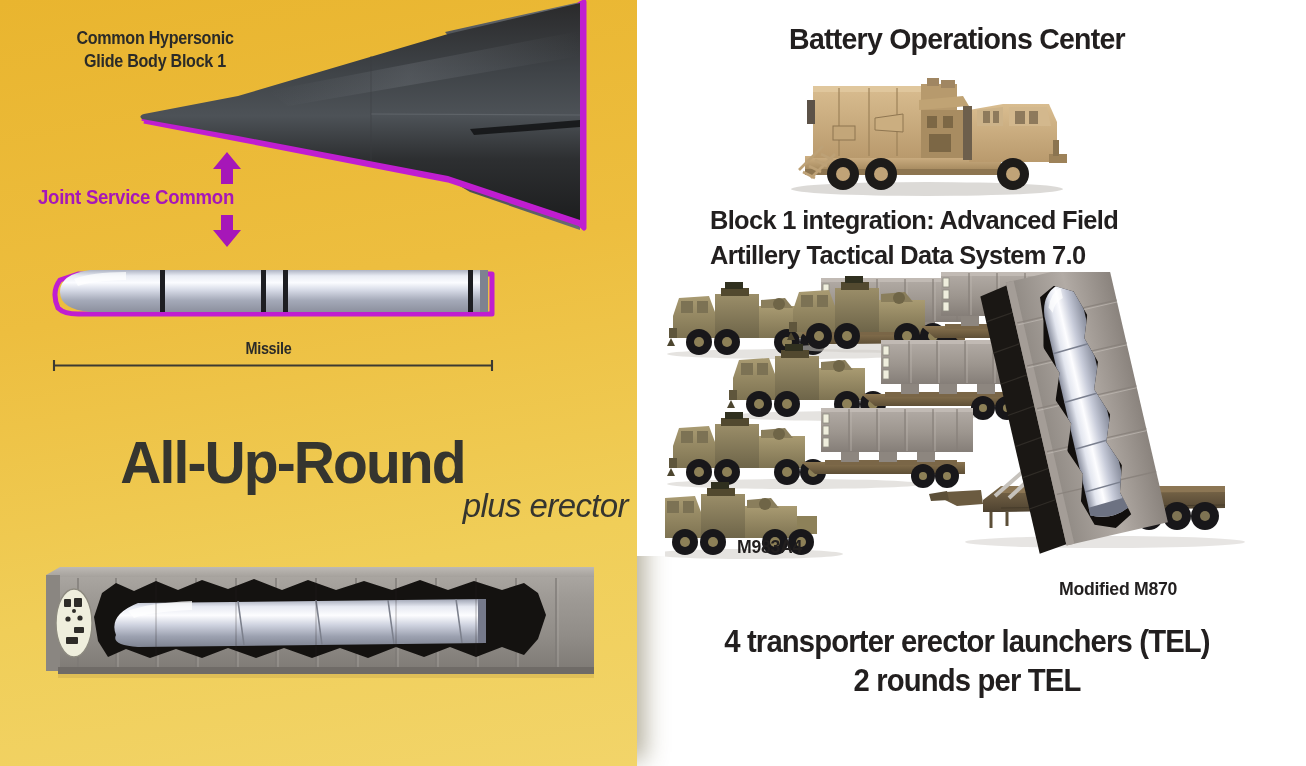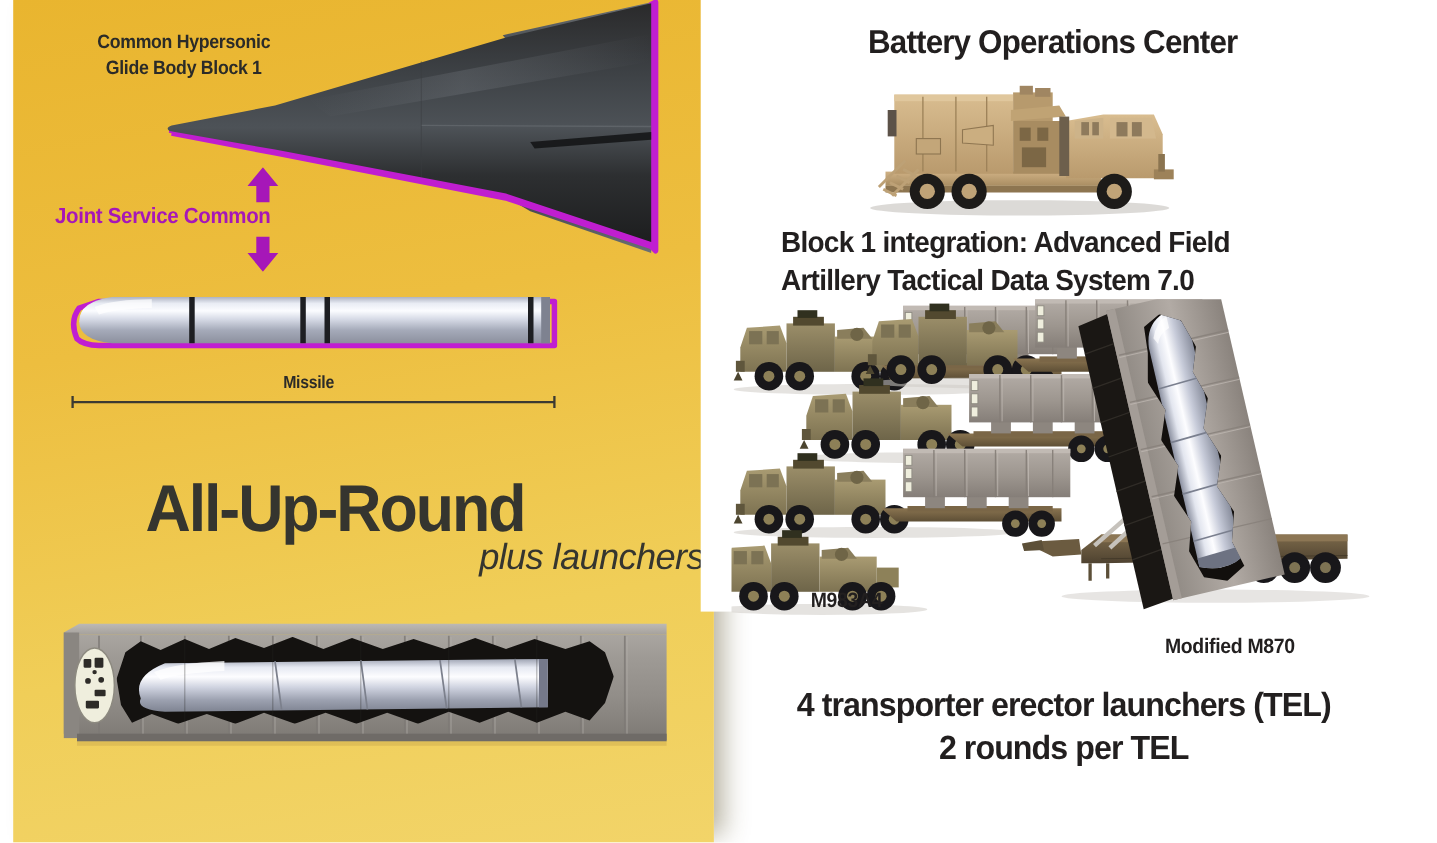--- a/index.html
+++ b/index.html
@@ -1,21 +1,21 @@
 <!DOCTYPE html>
 <html><head>
 <meta charset="utf-8">
 <style>
   html,body{margin:0;padding:0;background:#ffffff;}
   body{width:1306px;height:766px;position:relative;overflow:hidden;
        font-family:"Liberation Sans", sans-serif;}
 
   
   #left-panel{
-    position:absolute;left:12px;top:0;width:637px;height:766px;
+    position:absolute;left:0;top:0;width:637px;height:766px;
     background:linear-gradient(170deg,#e9b52f 0%,#edbe3f 38%,#f0ce58 72%,#f2d469 100%);
     box-shadow:14px 0 22px -6px rgba(90,80,40,.45);
   }
   .lbl{position:absolute;color:#2b2b28;font-weight:bold;letter-spacing:-.3px;}
 
   #chgb-label{left:0;top:27px;width:310px;text-align:center;font-size:17.5px;line-height:1.32;
               transform:scaleX(.92);transform-origin:center top;}
 
   #jsc-label{left:38px;top:186px;font-size:20px;color:#a617b8;font-weight:bold;
              transform:scaleX(.93);transform-origin:left top;white-space:nowrap;}
@@ -134,21 +134,21 @@
     <path d="M 432,18 L 440,18 L 440,60 L 432,60 Z" fill="#7e8290"></path>
   </svg>
 
   <div class="lbl" id="missile-label">Missile</div>
 
   <svg class="abs" style="left:50px;top:358px;" width="446" height="14">
     <path d="M 4,2 L 4,13 M 442,2 L 442,13 M 4,7.5 L 442,7.5" stroke="#3c3a32" stroke-width="2.1"></path>
   </svg>
 
   <div class="lbl" id="aur-title">All-Up-Round</div>
-  <div class="lbl" id="aur-sub">plus launchers</div>
+  <div class="lbl" id="aur-sub">plus erector</div>
 
   <svg class="abs" style="left:16px;top:563px;" width="608" height="140">
     <defs>
       <linearGradient id="canBody" x1="0" y1="0" x2="0" y2="1">
         <stop offset="0%" stop-color="#a9a5a0"></stop>
         <stop offset="22%" stop-color="#9e9a95"></stop>
         <stop offset="60%" stop-color="#918d88"></stop>
         <stop offset="100%" stop-color="#7d7974"></stop>
       </linearGradient>
       <linearGradient id="canTop" x1="0" y1="0" x2="0" y2="1">

